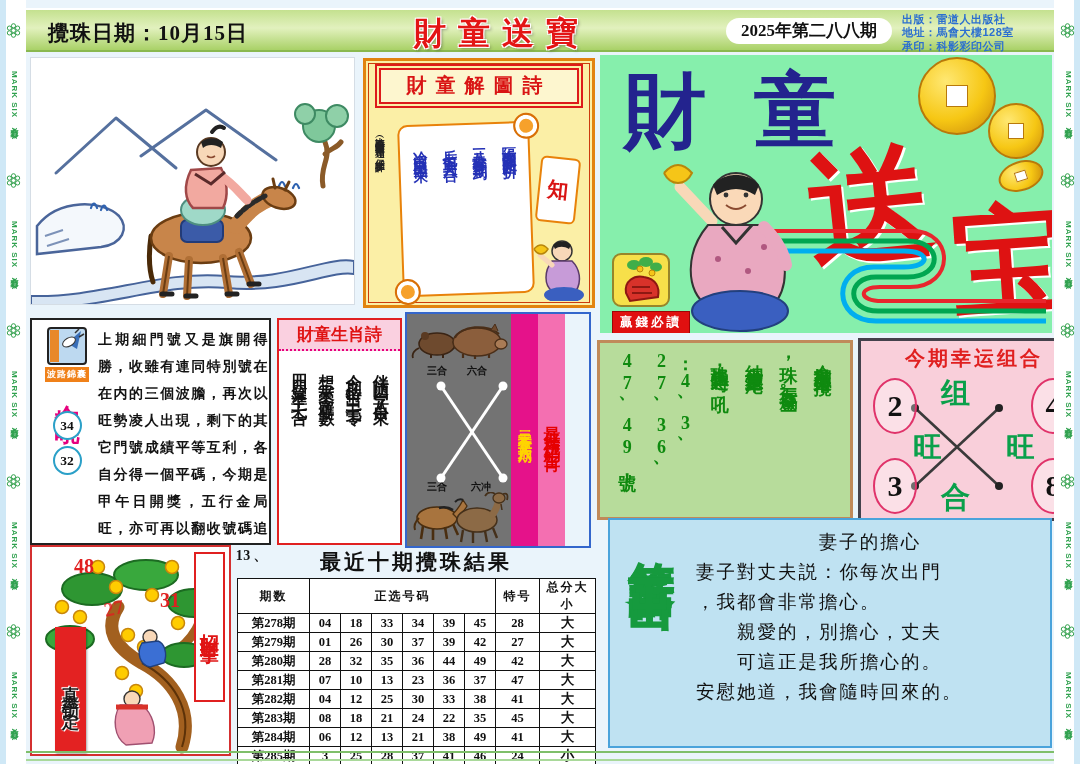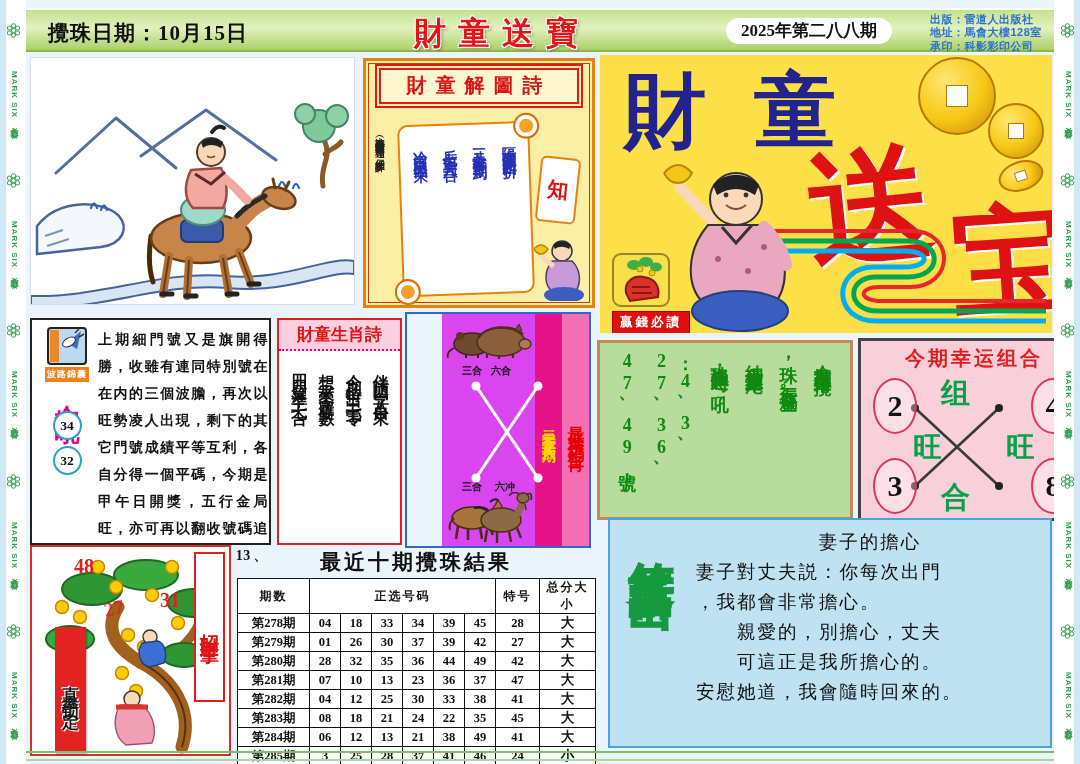--- a/index.html
+++ b/index.html
@@ -10,21 +10,21 @@
   .border-strip.left{left:0;background:linear-gradient(90deg,#cfe8f6 0 6px,#ffffff 6px);}
   .border-strip.right{right:0;background:linear-gradient(270deg,#cfe8f6 0 6px,#ffffff 6px);}
   .bstrip-text{writing-mode:vertical-rl;text-orientation:mixed;font-size:8px;font-weight:bold;color:#2FA14E;letter-spacing:1px;white-space:nowrap;}
   .bflower{line-height:0;}
 
   
   .header{position:absolute;left:26px;top:8px;width:1028px;height:44px;background:linear-gradient(180deg,#C4E18F,#E2F1BE 45%,#A9D167);border-top:2px solid #fff;border-bottom:2px solid #8ab84f;box-sizing:border-box;}
   .draw-date{position:absolute;left:22px;top:9px;font-family:"Liberation Serif",serif;font-weight:bold;font-size:21px;color:#111;letter-spacing:1px;}
   .header-title{position:absolute;left:388px;top:2px;font-family:"Liberation Serif",serif;font-size:32px;font-weight:bold;color:#E31515;letter-spacing:12px;text-shadow:1px 1px 0 #fff,-1px -1px 0 #fff,1px -1px 0 #fff,-1px 1px 0 #fff,2px 2px 3px rgba(60,60,60,.45);}
   .issue-pill{position:absolute;left:700px;top:8px;height:26px;line-height:26px;background:#fff;border-radius:14px;padding:0 15px;font-family:"Liberation Serif",serif;font-size:17px;font-weight:bold;color:#111;}
-  .publisher{position:absolute;left:876px;top:3px;font-size:11px;font-weight:bold;color:#2B6FD0;line-height:1.22;letter-spacing:.5px;margin-left:28px;}
+  .publisher{position:absolute;left:876px;top:3px;font-size:11px;font-weight:bold;color:#2B6FD0;line-height:1.22;letter-spacing:.5px;}
 
   
   .abox{position:absolute;box-sizing:border-box;}
 
   
   .illus-box{left:30px;top:57px;width:325px;height:248px;background:#fff;border:1px solid #d5dde5;}
 
   
   .poem-box{left:363px;top:58px;width:232px;height:250px;background:#FBEFA6;border:3px solid #E2830F;box-shadow:inset 0 0 0 2px #FBEFA6, inset 0 0 0 3px #cc3b0e;}
   .poem-title{margin:7px auto 0;width:196px;text-align:center;border:2px solid #DD1A1A;box-shadow:0 0 0 2px #FBEFA6, 0 0 0 4px #DD1A1A;background:#FDF6CF;color:#D91414;font-family:"Liberation Serif",serif;font-weight:bold;font-size:20px;letter-spacing:9px;padding:2px 0 3px;}
@@ -32,21 +32,21 @@
   .scroll{position:absolute;left:34px;top:62px;width:128px;height:168px;background:#fff;border:2.5px solid #E8820A;border-radius:10px;transform:rotate(-2deg);}
   .scroll:before{content:"";position:absolute;right:-12px;top:-10px;width:22px;height:22px;border-radius:50%;background:#F6A12B;border:2px solid #D86F08;box-shadow:inset 0 0 0 4px #fff;}
   .scroll:after{content:"";position:absolute;left:-10px;bottom:-10px;width:22px;height:22px;border-radius:50%;background:#F6A12B;border:2px solid #D86F08;box-shadow:inset 0 0 0 4px #fff;}
   .poem-cols{position:absolute;inset:12px 10px;display:flex;flex-direction:row-reverse;justify-content:space-between;}
   .poem-cols .vcol{writing-mode:vertical-rl;text-orientation:upright;font-family:"Liberation Serif",serif;font-weight:bold;font-size:14.5px;color:#2431B6;letter-spacing:3px;}
   .know-scroll{position:absolute;right:14px;top:96px;width:36px;height:62px;background:#fff;border:2px solid #E8820A;border-radius:6px;transform:rotate(6deg);display:flex;align-items:center;justify-content:center;}
   .know-scroll span{font-family:"Liberation Serif",serif;font-size:21px;font-weight:bold;color:#D91414;}
   .poem-boy{position:absolute;right:4px;bottom:4px;}
 
   
-  .masthead{left:600px;top:55px;width:452px;height:278px;background:#fde047;overflow:hidden;}
+  .masthead{left:600px;top:55px;width:452px;height:278px;background:#86efac;overflow:hidden;}
   .mast-blue{position:absolute;left:24px;top:2px;font-family:"Liberation Serif",serif;font-size:82px;font-weight:bold;color:#23238E;letter-spacing:48px;white-space:nowrap;}
   .mast-red{position:absolute;font-family:"Liberation Serif",serif;font-weight:bold;color:#DE1212;text-shadow:2px 2px 0 #fff;}
   .mast-song{left:208px;top:68px;font-size:126px;transform:rotate(-6deg);}
   .mast-bao{left:352px;top:128px;font-size:118px;transform:rotate(-4deg);}
   .coin{position:absolute;border-radius:50%;background:radial-gradient(circle at 35% 30%,#FFE873,#F6C714 55%,#C8860B);border:2px solid #B8790A;display:flex;align-items:center;justify-content:center;}
   .coin i{display:block;background:#fff;border:1.5px solid #B8790A;}
   .badge-icon{position:absolute;left:12px;top:198px;}
   .must-read{position:absolute;left:12px;top:256px;background:#E01010;color:#fff;font-weight:bold;font-size:12.5px;letter-spacing:3px;padding:2px 7px;border:1px solid #9d0606;}
   .fortune-boy{position:absolute;left:52px;top:92px;}
   .waves{position:absolute;left:158px;bottom:6px;}
@@ -60,21 +60,21 @@
   .wang-body{position:absolute;left:66px;top:6px;width:170px;height:215px;font-family:"Liberation Serif",serif;font-size:14px;font-weight:bold;color:#131313;line-height:1.93;text-align:justify;letter-spacing:.5px;}
 
   
   .sx-box{left:277px;top:318px;width:125px;height:227px;background:#fff;border:2px solid #E02020;}
   .sx-title{background:#FAD0E0;text-align:center;font-family:"Liberation Serif",serif;font-size:17px;font-weight:bold;color:#E01414;padding:3px 0;border-bottom:2px dotted #E6007E;}
   .sx-cols{display:flex;flex-direction:row-reverse;justify-content:space-around;padding:10px 6px;}
   .sx-cols .vcol{writing-mode:vertical-rl;text-orientation:upright;font-family:"Liberation Serif",serif;font-size:16px;font-weight:bold;color:#111;letter-spacing:6px;}
 
   
   .animals-box{left:405px;top:312px;width:186px;height:236px;border:2px solid #3366cc;display:flex;}
-  .animals-main{position:relative;width:116px;background:#d946ef;margin-left:35px;}
+  .animals-main{position:relative;width:104px;background:#737373;}
   .a-label{position:absolute;font-size:10px;font-weight:bold;color:#111;}
   .strip{display:flex;width:54px;}
   .strip-col{width:27px;display:flex;align-items:center;justify-content:center;}
   .strip-col.c1{background:#E5128A;}
   .strip-col.c2{background:#F46FB1;}
   .strip-issue{writing-mode:vertical-rl;text-orientation:upright;color:#FFD400;font-family:"Liberation Serif",serif;font-weight:bold;font-size:14px;letter-spacing:2px;}
   .strip-title{writing-mode:vertical-rl;text-orientation:upright;color:#E60000;font-family:"Liberation Serif",serif;font-weight:bold;font-size:16.5px;letter-spacing:5px;}
 
   
   .green-note{left:597px;top:340px;width:256px;height:180px;background:#B7DC9B;border:3px solid #C08A5A;display:flex;flex-direction:row-reverse;justify-content:space-around;padding:8px 10px;}

